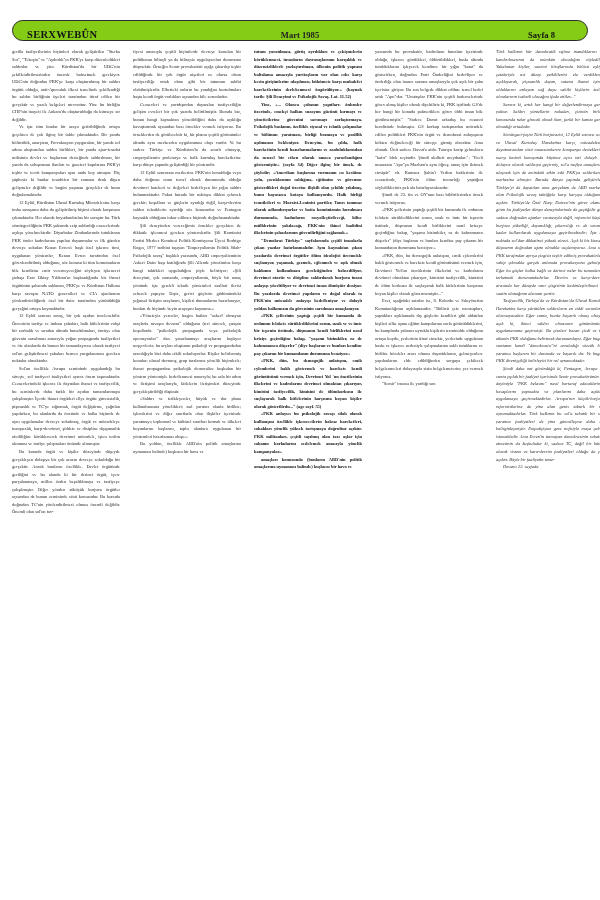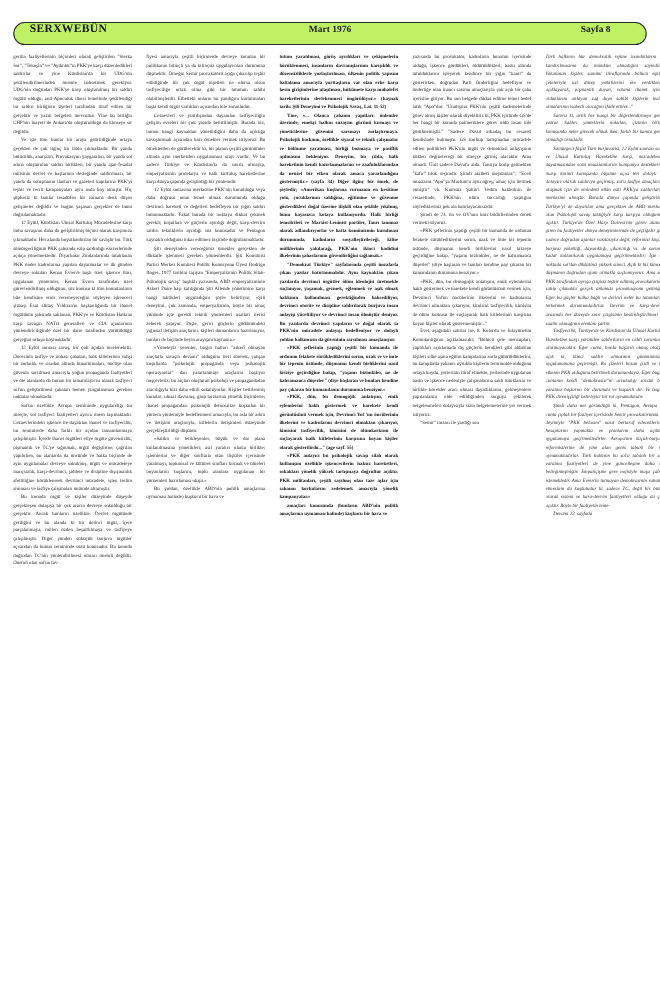--- a/index.html
+++ b/index.html
@@ -20,22 +20,22 @@
   .masthead {
     position: absolute;
     left: 12px;
     top: 20px;
     width: 576px;
     height: 21px;
     box-sizing: border-box;
     border: 1.1px solid #2a2a2a;
     border-radius: 11px;
     display: flex;
-    align-items: flex-start;
-    background: #bef264;
+    align-items: flex-end;
+    background: #84cc16;
   }
   .masthead-title {
     font-family: "Liberation Serif", serif;
     font-weight: bold;
     font-size: 10.5px;
     letter-spacing: 0.3px;
     padding-left: 14px;
     white-space: nowrap;
     color: #141414;
   }
@@ -97,21 +97,21 @@
     text-align: right;
     text-indent: 0;
     color: #333333;
   }
 </style>
 </head>
 <body>
 
 <div class="masthead">
   <span class="masthead-title">SERXWEBÛN</span>
-  <span class="masthead-date">Mart 1976</span>
+  <span class="masthead-date">Mart 1985</span>
   <span class="masthead-page">Sayfa 8</span>
 </div>
 
 <div class="columns" id="columns-root">
     <div class="col">
       <p class="noindent">gerilla faaliyetlerinin biçimleri olarak geliştirilen "Sterka Sor", "Tekoşin" ve "Aydınlık"ın PKK'ye karşı düzenledikleri saldırılar ve yine Kürdistan'da bir UDG'nin şekillendirilmesinden önemle bahsetmek gerekiyor. UDG'nin doğrudan PKK'ye karşı oluşturulmuş bir saldırı örgütü olduğu, anti-Apoculuk ilkesi temelinde şekillendiği bu saldırı birliğinin üyeleri tarafından itiraf edilen bir gerçektir ve yazılı belgeleri mevcuttur. Yine bu birliğin CHP'nin inayeti ile Ankara'da oluşturulduğu da kimseye sır değildir.</p>
       <p>Ve işte tüm bunlar bir araya getirildiğinde ortaya geçekten de çok ilginç bir tablo çıkmaktadır. Bir yanda bölücülük, anarşizm, Provakasyon yaygaraları, bir yanda sol adına oluşturulan saldırı birlikleri, bir yanda ajan-fesadat milisinin devlet ve başlarının desteğinde saldırılması, bir yanda da soluşmanın ilanları ve gazeteri kapılarına PKK'yi teşhir ve tecrit kampanyaları aynı anda boy atmıştır. Hiç şüphesiz ki bunlar tesadüfen bir zamana denk düşen gelişmeler değildir ve bugün yaşanan gerçekler de bunu doğrulamaktadır.</p>
       <p>12 Eylül, Kürdistan Ulusal Kurtuluş Mücadelesine karşı imha savaşının daha da geliştirilmiş biçimi olarak karşımıza çıkmaktadır. Her alanda boyutlandırılan bir savaştır bu. Türk sömürgeciliğinin PKK şahsında ezip saldırdığı ezazerlerinde açıkça yönelmektedir. Diyarbakır Zindanlarında tutuklanan PKK önder kadrolarına yapılan dayanmalar ve ilk günden devreye sokulan Kenan Evren'e başlı özel işkence timi, uygulanan yöntemler, Kenan Evren tarafından özel görevlendirilmiş olduğunu, söz konusu ki tüm komutanların bile kendisine emir veremeyeceğini söyleyen işkenceci şizbaşı Esat Oktay Yıldıran'ın başkanlığında bir ihanet örgütünün şahsında saklanan, PKK'ye ve Kürdistan Halkına karşı savaşın NATO generalleri ve CIA ajanlarının yönlendiriciliğinde özel bir daire tarafından yürütüldüğü gerçeğini ortaya koymaktadır.</p>
       <p>12 Eylül sonrası savaş, bir çok açıdan incelenebilir. Öncesinin tasfiye ve imhası çabaları, halk kitlelerinin vahşi bir zorbalık ve sıradan altında bunaltılmaları, öncüye olan güvenin sarsılması amacıyla yoğun propaganda faaliyetleri ve öte alanlarda da bunun bir tamamlayıcısı olarak tasfiyeci sol'un geliştirilmesi çabaları hemen yurgulanması gereken noktalar olmaktadır.</p>
       <p>Sol'un özellikle Avrupa zemininde uygulandığı bu süreçte, sol tasfiyeci faaliyetleri ayrıca önem taşımaktadır. Cezaevlerindeki işkence ile dayatılan ihanet ve tasfiyecilik, bu zeminlerde daha farklı bir açıdan tamamlanmaya çalışılmıştır. İçerde ihanet örgütleri ellye örgüte güvensizlik, pişmanlık ve TC'ye sığınmak, örgüt değiştirme, çağrılan yapılırken, bu alanlarda da öncünde ve halka biçimde de aynı uygulamalar devreye sokulmuş, örgüt ve mücadeleye inançsızlık, karşı-devrimci, şiddete ve disipline dışışmanlık afetliliğine körüklenerek devrimci mücadele, işten teslim alınması ve tasfiye çalışmaları önümde alınmıştır.</p>

